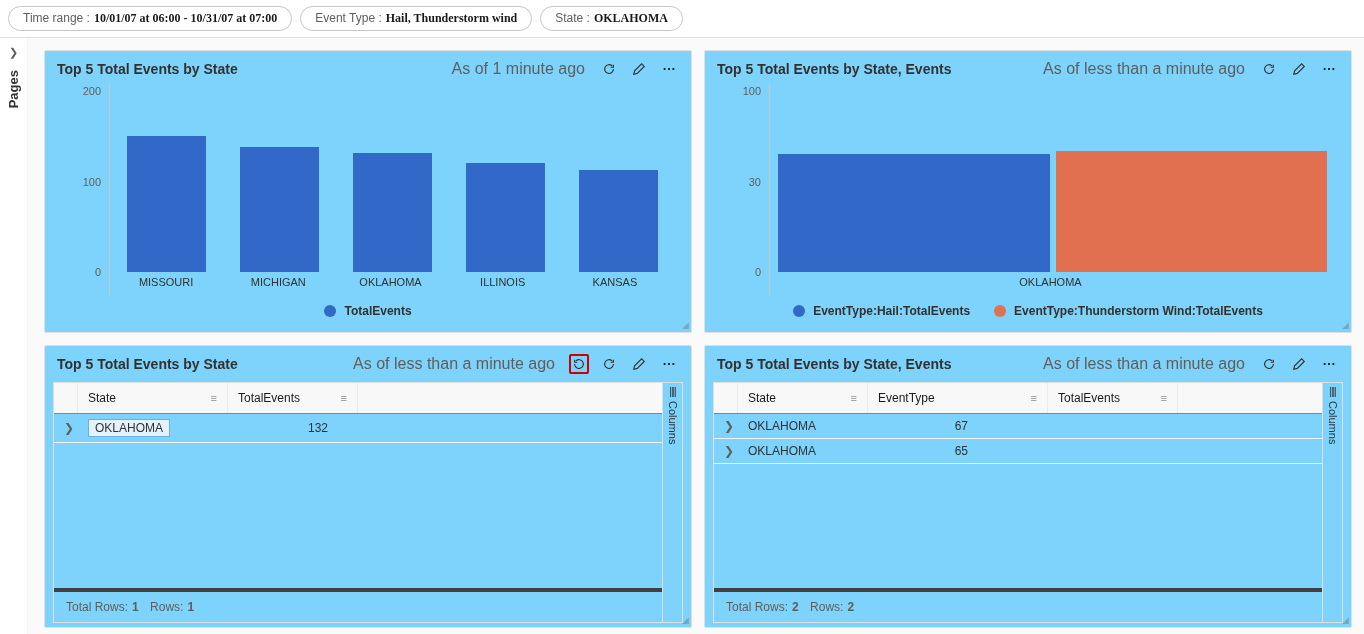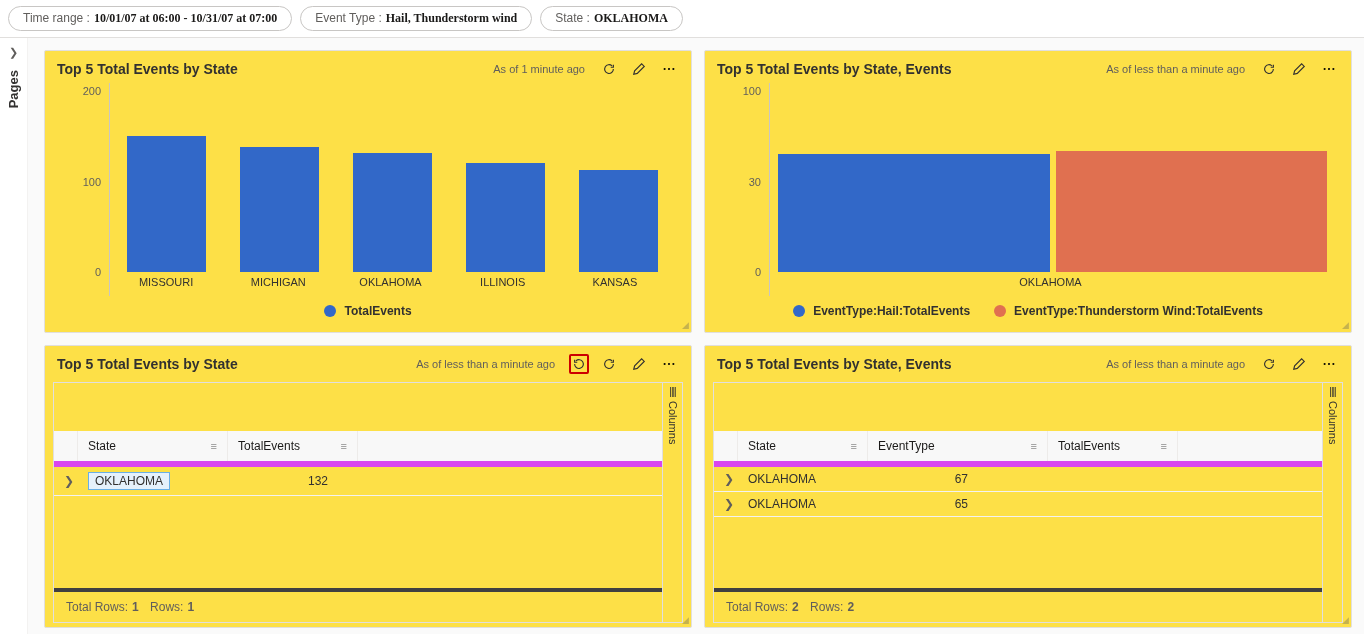--- a/index.html
+++ b/index.html
@@ -6,25 +6,25 @@
   body { font-family: "Segoe UI", Arial, sans-serif; font-size: 13px; background: #fff; color: #323130; width: 1364px; height: 634px; overflow: hidden; }
   .filter-bar { display: flex; gap: 8px; padding: 6px 8px; border-bottom: 1px solid #e1dfdd; }
   .pill { border: 1px solid #c8c6c4; border-radius: 14px; padding: 4px 14px; font-size: 12px; background: #fff; display: flex; gap: 4px; }
   .pill .pfx { color: #605e5c; }
   .pill .val { font-weight: 600; color: #1b1a19; font-family: Liberation Serif, serif; }
   .main { display: flex; height: calc(100% - 32px); }
   .pages-tab { width: 28px; background: #fff; display: flex; align-items: flex-start; justify-content: center; padding-top: 8px; position: relative; border-right: 1px solid #f3f2f1; }
   .pages-label { writing-mode: vertical-rl; text-orientation: mixed; transform: rotate(180deg); font-weight: 600; font-size: 13px; margin-top: 24px; }
   .chev-right { font-size: 11px; color: #605e5c; position: absolute; top: 8px; }
   .grid { flex: 1; display: grid; grid-template-columns: 1fr 1fr; grid-template-rows: 1fr 1fr; gap: 12px; padding: 12px 12px 12px 16px; background: #fafafa; }
-  .tile { background: #fde047; border: 1px solid #e1dfdd; border-radius: 2px; display: flex; flex-direction: column; position: relative; }
+  .tile { background: #7dd3fc; border: 1px solid #e1dfdd; border-radius: 2px; display: flex; flex-direction: column; position: relative; }
   .tile-header { display: flex; align-items: center; padding: 8px 12px 4px 12px; }
   .tile-title { font-weight: 600; font-size: 14px; flex: 1; }
   .tile-actions { display: flex; align-items: center; gap: 10px; }
-  .asof { font-size: 11px; color: #605e5c; margin-right: 4px; }
+  .asof { font-size: 16px; color: #605e5c; margin-right: 4px; }
   .ticon { width: 20px; height: 20px; display: inline-flex; align-items: center; justify-content: center; color: #323130; cursor: pointer; border-radius: 2px; }
   .ticon svg { width: 14px; height: 14px; }
   .ticon.red-box { border: 2px solid #c00; }
   .tile-body { flex: 1; position: relative; }
   .resize-grip { position: absolute; right: 2px; bottom: 2px; width: 10px; height: 10px; opacity: .35; }
   .resize-grip::before { content: "◢"; font-size: 9px; color: #605e5c; position: absolute; right: 0; bottom: 0; }
   
   .chart { height: 100%; display: flex; flex-direction: column; padding: 0 16px 6px 16px; }
   .plot { flex: 1; display: flex; position: relative; }
   .yaxis { width: 48px; position: relative; }
@@ -35,21 +35,21 @@
   .bar { width: 70%; }
   .bar.half { width: 48%; }
   .xlabels { position: absolute; left: 0; right: 4px; bottom: 0; height: 20px; display: flex; justify-content: space-around; }
   .xlab { font-size: 11px; color: #323130; text-align: center; flex: 1; }
   .legend { display: flex; justify-content: center; gap: 24px; padding: 8px 0; flex-wrap: wrap; }
   .legend-item { display: flex; align-items: center; gap: 8px; font-size: 12px; font-weight: 600; }
   .swatch { width: 12px; height: 12px; border-radius: 50%; }
   
   .table-wrap { flex: 1; display: flex; border: 1px solid #e1dfdd; margin: 4px 8px 4px 8px; position: relative; }
   .table-area { flex: 1; display: flex; flex-direction: column; }
-  .thead { display: flex; background: #f8f8f8; border-bottom: 6px solid #d946ef; font-size: 12px; margin-top: 48px; }
+  .thead { display: flex; background: #f8f8f8; border-bottom: 1px solid #d946ef; font-size: 12px; }
   .th { padding: 8px 10px; border-right: 1px solid #edebe9; display: flex; align-items: center; gap: 6px; }
   .th .hmenu { margin-left: auto; opacity: .55; font-size: 11px; }
   .th-name { font-weight: 400; color: #1b1a19; }
   .tbody { flex: 1; overflow: auto; }
   .tr { display: flex; border-bottom: 1px solid #f3f2f1; font-size: 12px; align-items: center; }
   .td { padding: 5px 10px; }
   .expander { width: 24px; text-align: center; color: #605e5c; cursor: pointer; }
   .state-hl { background: #e5f1fb; border: 1px solid #69afe5; padding: 1px 6px; display: inline-block; }
   .tfoot { border-top: 4px solid #404040; padding: 8px 12px; font-size: 12px; color: #605e5c; display: flex; gap: 4px; }
   .sidecol { width: 20px; border-left: 1px solid #e1dfdd; display: flex; flex-direction: column; align-items: center; padding-top: 4px; gap: 4px; }

